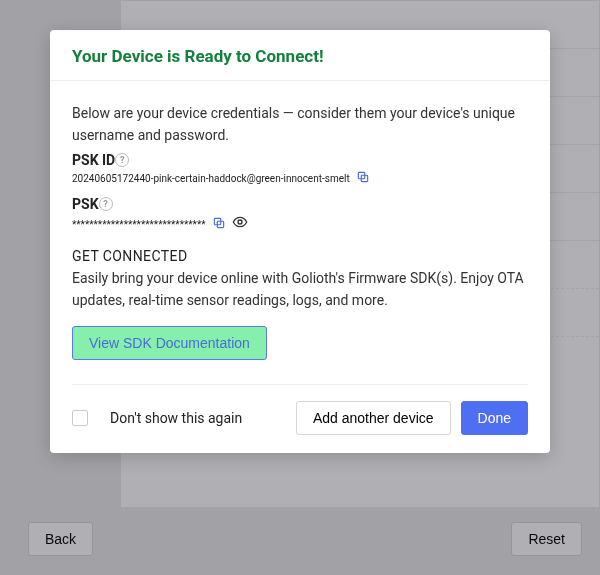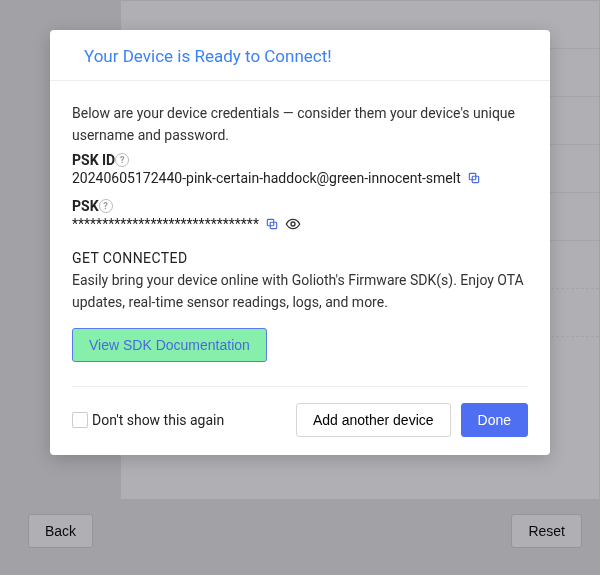--- a/index.html
+++ b/index.html
@@ -26,21 +26,21 @@
     border: 1px solid #eaeaea;
     border-radius: 2px;
   }
   .bg-row {
     border-bottom: 1px solid #eee;
     height: 48px;
   }
   .bg-row.dashed { border-bottom-style: dashed; }
   .bg-footer {
     position: absolute;
-    left: 0; right: 0; bottom: 12px;
+    left: 0; right: 0; bottom: 4px;
     height: 64px;
     background: #e8e8ea;
     display: flex;
     align-items: center;
     padding: 8px 18px;
   }
   .btn {
     display: inline-flex;
     align-items: center;
     justify-content: center;
@@ -82,45 +82,44 @@
     box-shadow: 0 4px 18px rgba(0,0,0,0.18);
     display: flex;
     flex-direction: column;
   }
   .modal-header {
     padding: 16px 22px 14px;
     border-bottom: 1px solid #eee;
   }
   .modal-title {
     font-size: 17px;
-    font-weight: 400;
-    color: #3b82f6;
-    margin-left: 12px;
+    font-weight: 700;
+    color: #15803d;
   }
   .modal-body {
     padding: 22px 22px 0;
   }
   .intro {
     color: #333;
     line-height: 1.55;
     margin-bottom: 6px;
   }
   .cred-label {
     font-weight: 700;
     font-size: 14px;
     margin-bottom: 2px;
     display: flex;
     align-items: center;
   }
   .cred-value {
-    font-size: 14px;
+    font-size: 10px;
     color: #222;
     margin-bottom: 12px;
     display: flex;
-    align-items: center;
+    align-items: flex-end;
     gap: 6px;
     white-space: nowrap;
   }
   .cred-value .value-text {
     overflow: hidden;
     text-overflow: ellipsis;
   }
   .section-label {
     font-weight: 400;
     letter-spacing: 0.4px;
@@ -140,21 +139,21 @@
   }
   .modal-footer {
     display: flex;
     align-items: center;
     padding: 16px 22px 18px;
     gap: 10px;
   }
   .checkbox {
     display: inline-flex;
     align-items: center;
-    gap: 4px;
+    gap: 22px;
     cursor: pointer;
     margin-right: auto;
   }
   .checkbox-box {
     width: 16px;
     height: 16px;
     border: 1px solid #ccc;
     border-radius: 2px;
     background: #fff;
   }

